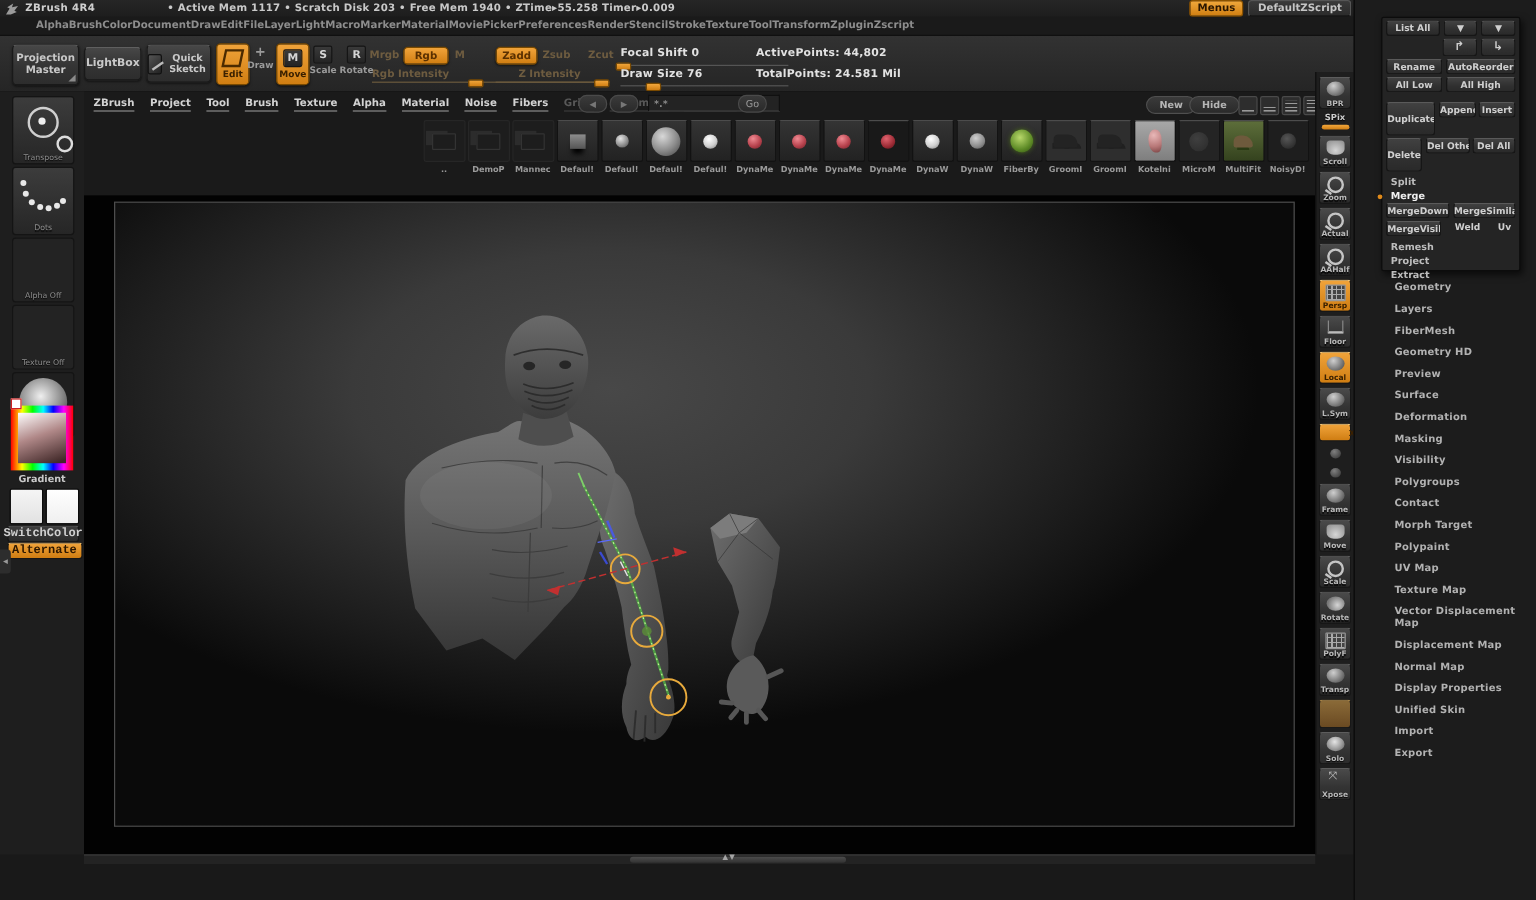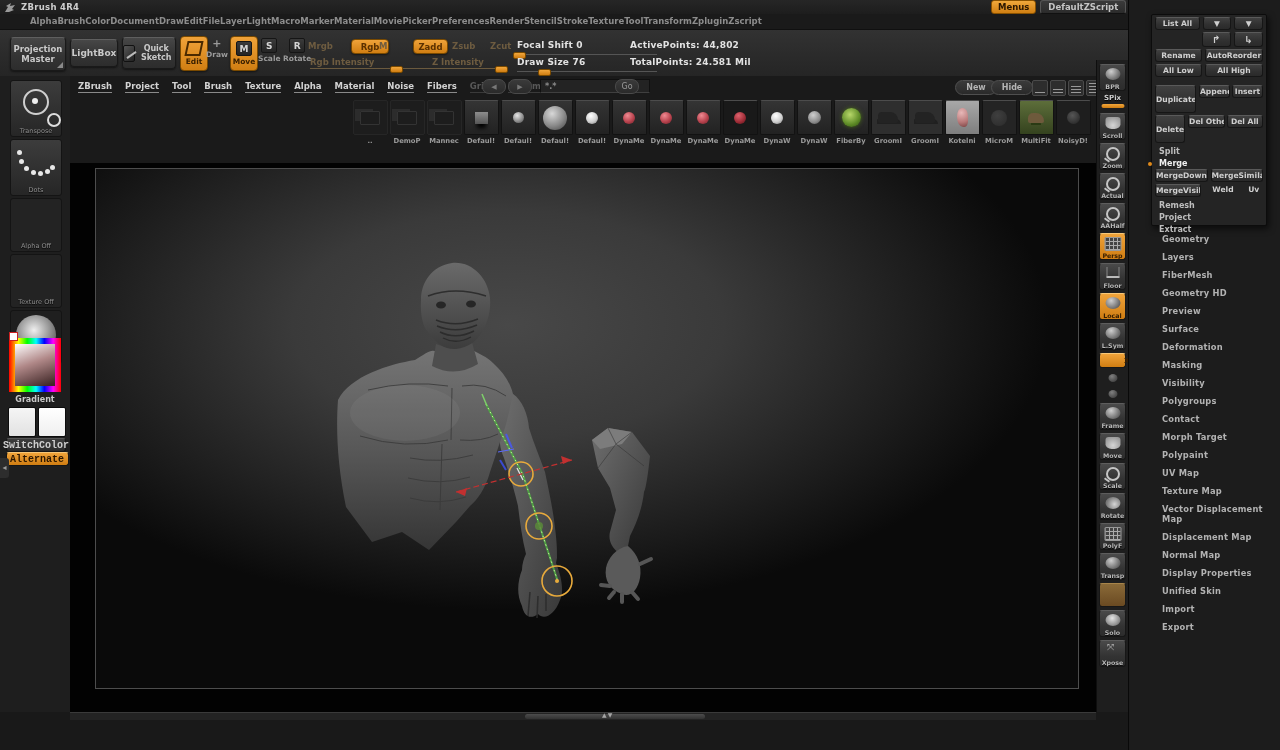--- a/index.html
+++ b/index.html
@@ -182,20 +182,21 @@
 </head>
 <body>
 
 <div id="app">
 
   <div class="titlebar">
     <svg class="zlogo" viewBox="0 0 14 11">
       <path d="M2,10 L5,5 L3,4 L8,1 L7,4 L12,3 L9,7 L11,8 L6,10 Z" fill="#9a9a9a"></path>
     </svg>
     <span class="app-title">ZBrush 4R4</span>
+    <span class="tstats">• Active Mem 1117  • Scratch Disk 203  • Free Mem 1940  • ZTime▸55.258  Timer▸0.009</span>
     <div class="title-right">
       <span class="menus-btn">Menus</span>
       <span class="script-btn">DefaultZScript</span>
       <span class="wingroup">
         <span class="tinyarr">‹</span>
         <span class="pgico"></span>
         <span class="tinyarr">›</span>
       </span>
       <span class="wingroup">
         <span class="pgico"></span>
@@ -267,21 +268,21 @@
     <div class="toolico" style="left:258px;top:8px;">
       <span class="iconbox">S</span>
       <span>Scale</span>
     </div>
     <div class="toolico" style="left:283px;top:8px;">
       <span class="iconbox">R</span>
       <span>Rotate</span>
     </div>
 
     <span class="dimlab" style="left:308px;top:11px;">Mrgb</span>
-    <div class="btn3d orange" style="left:351px;top:9px;width:36px;height:13px;font-size:8.5px;color:#5a3000;">Rgb</div>
+    <div class="btn3d orange" style="left:336px;top:9px;width:36px;height:13px;font-size:8.5px;color:#5a3000;">Rgb</div>
     <span class="dimlab" style="left:379px;top:11px;">M</span>
     <span class="dimlab" style="left:310px;top:27px;">Rgb Intensity</span>
     <span class="sline" style="left:310px;top:38px;width:190px;"></span>
     <span class="snub" style="left:390px;top:36px;"></span>
 
     <div class="btn3d orange" style="left:413px;top:9px;width:33px;height:13px;font-size:8.5px;color:#5a3000;">Zadd</div>
     <span class="dimlab" style="left:452px;top:11px;">Zsub</span>
     <span class="dimlab" style="left:490px;top:11px;">Zcut</span>
     <span class="dimlab" style="left:432px;top:27px;">Z Intensity</span>
     <span class="sline" style="left:413px;top:38px;width:95px;"></span>

